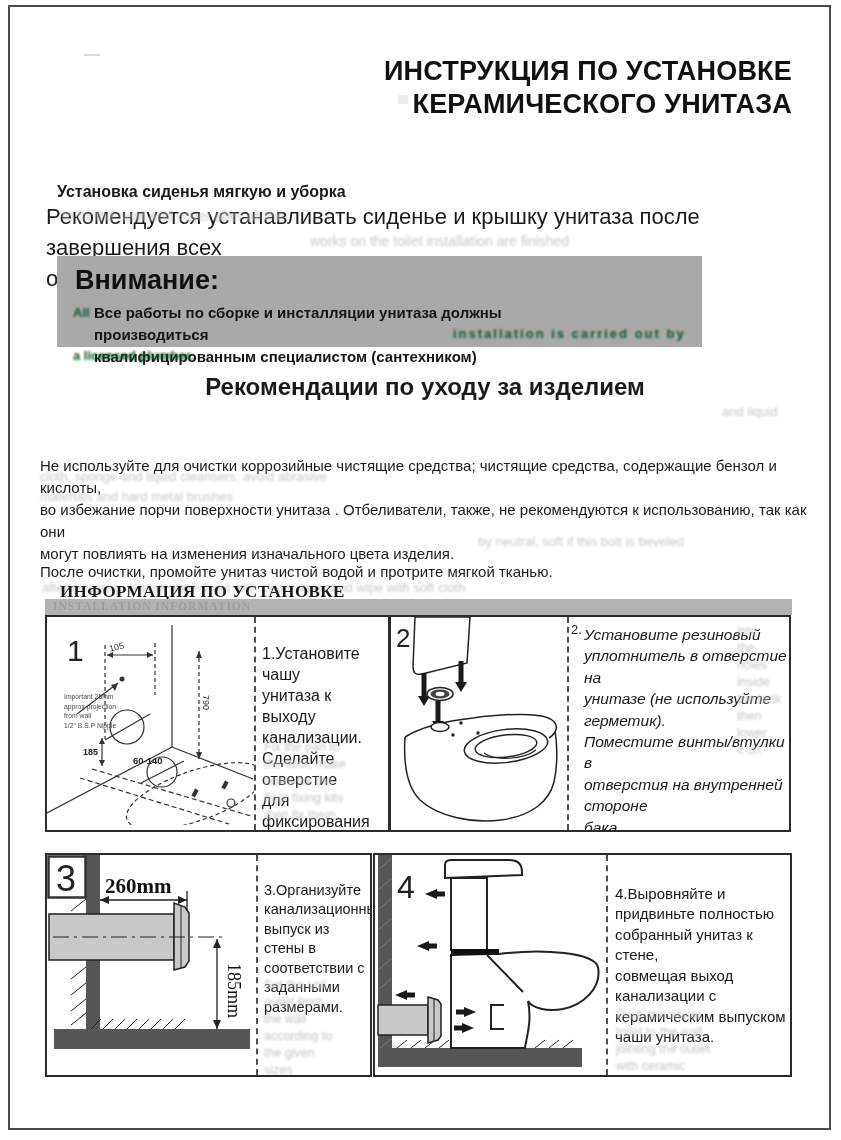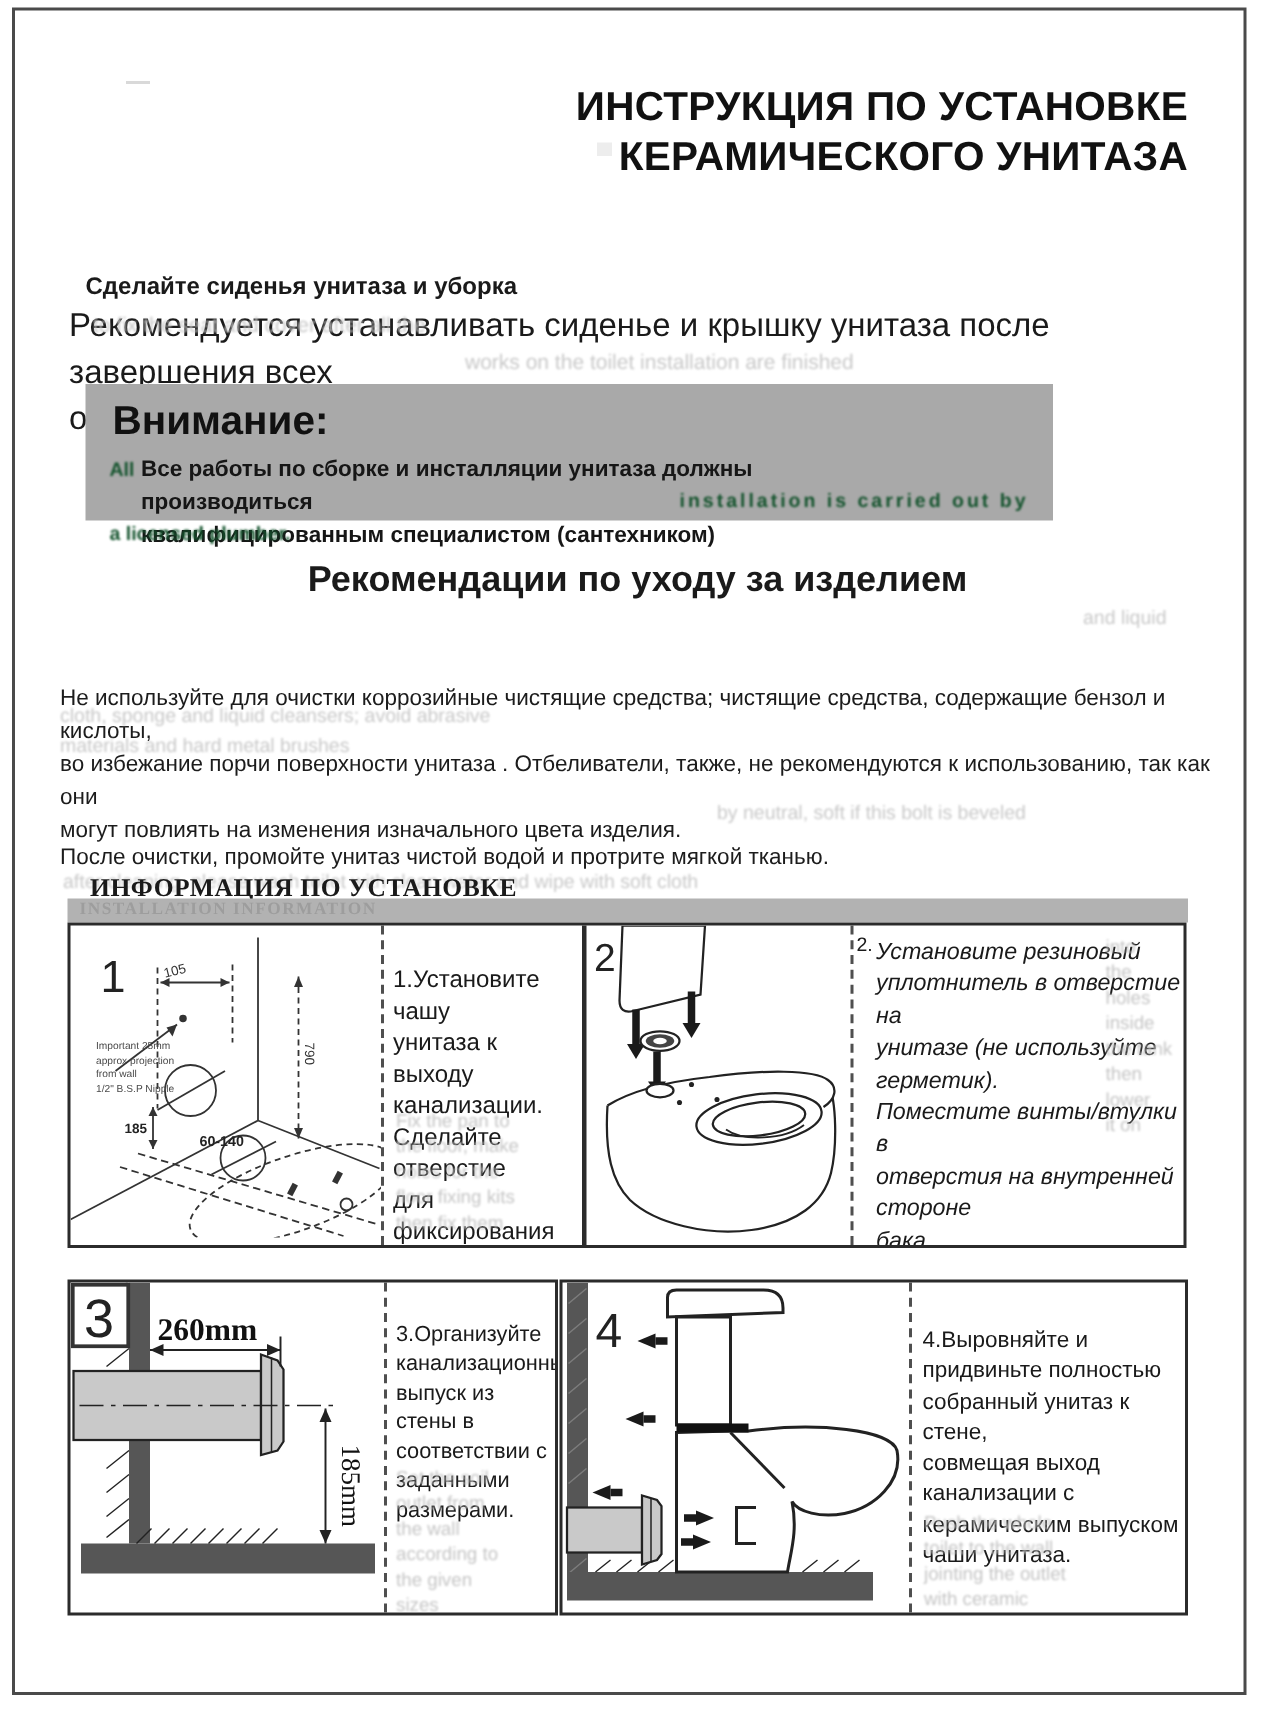--- a/index.html
+++ b/index.html
@@ -77,21 +77,21 @@
   <div class="sheet">
 
     <div class="abs artifact a1"></div>
     <div class="abs artifact a2"></div>
 
     <div class="abs doc-title">
       <div>ИНСТРУКЦИЯ ПО УСТАНОВКЕ</div>
       <div>КЕРАМИЧЕСКОГО УНИТАЗА</div>
     </div>
 
-    <div class="abs seat-h">Сделайте сиденья унитаза и уборка</div>
+    <div class="abs seat-h">Установка сиденья мягкую и уборка</div>
     <div class="abs seat-b preline">Рекомендуется устанавливать сиденье и крышку унитаза после завершения всех
 основных работ по его инсталляции</div>
     <span class="ghost g-seat-a">to fix the seat and cover after all the</span>
     <span class="ghost g-seat-b">works on the toilet installation are finished</span>
 
     <div class="abs warnbox">
       <div class="abs warn-h">Внимание:</div>
       <div class="abs warn-b preline">Все работы по сборке и инсталляции унитаза должны производиться
 квалифицированным специалистом (сантехником)</div>
       <span class="ghost gw g-warn-a">All</span>

